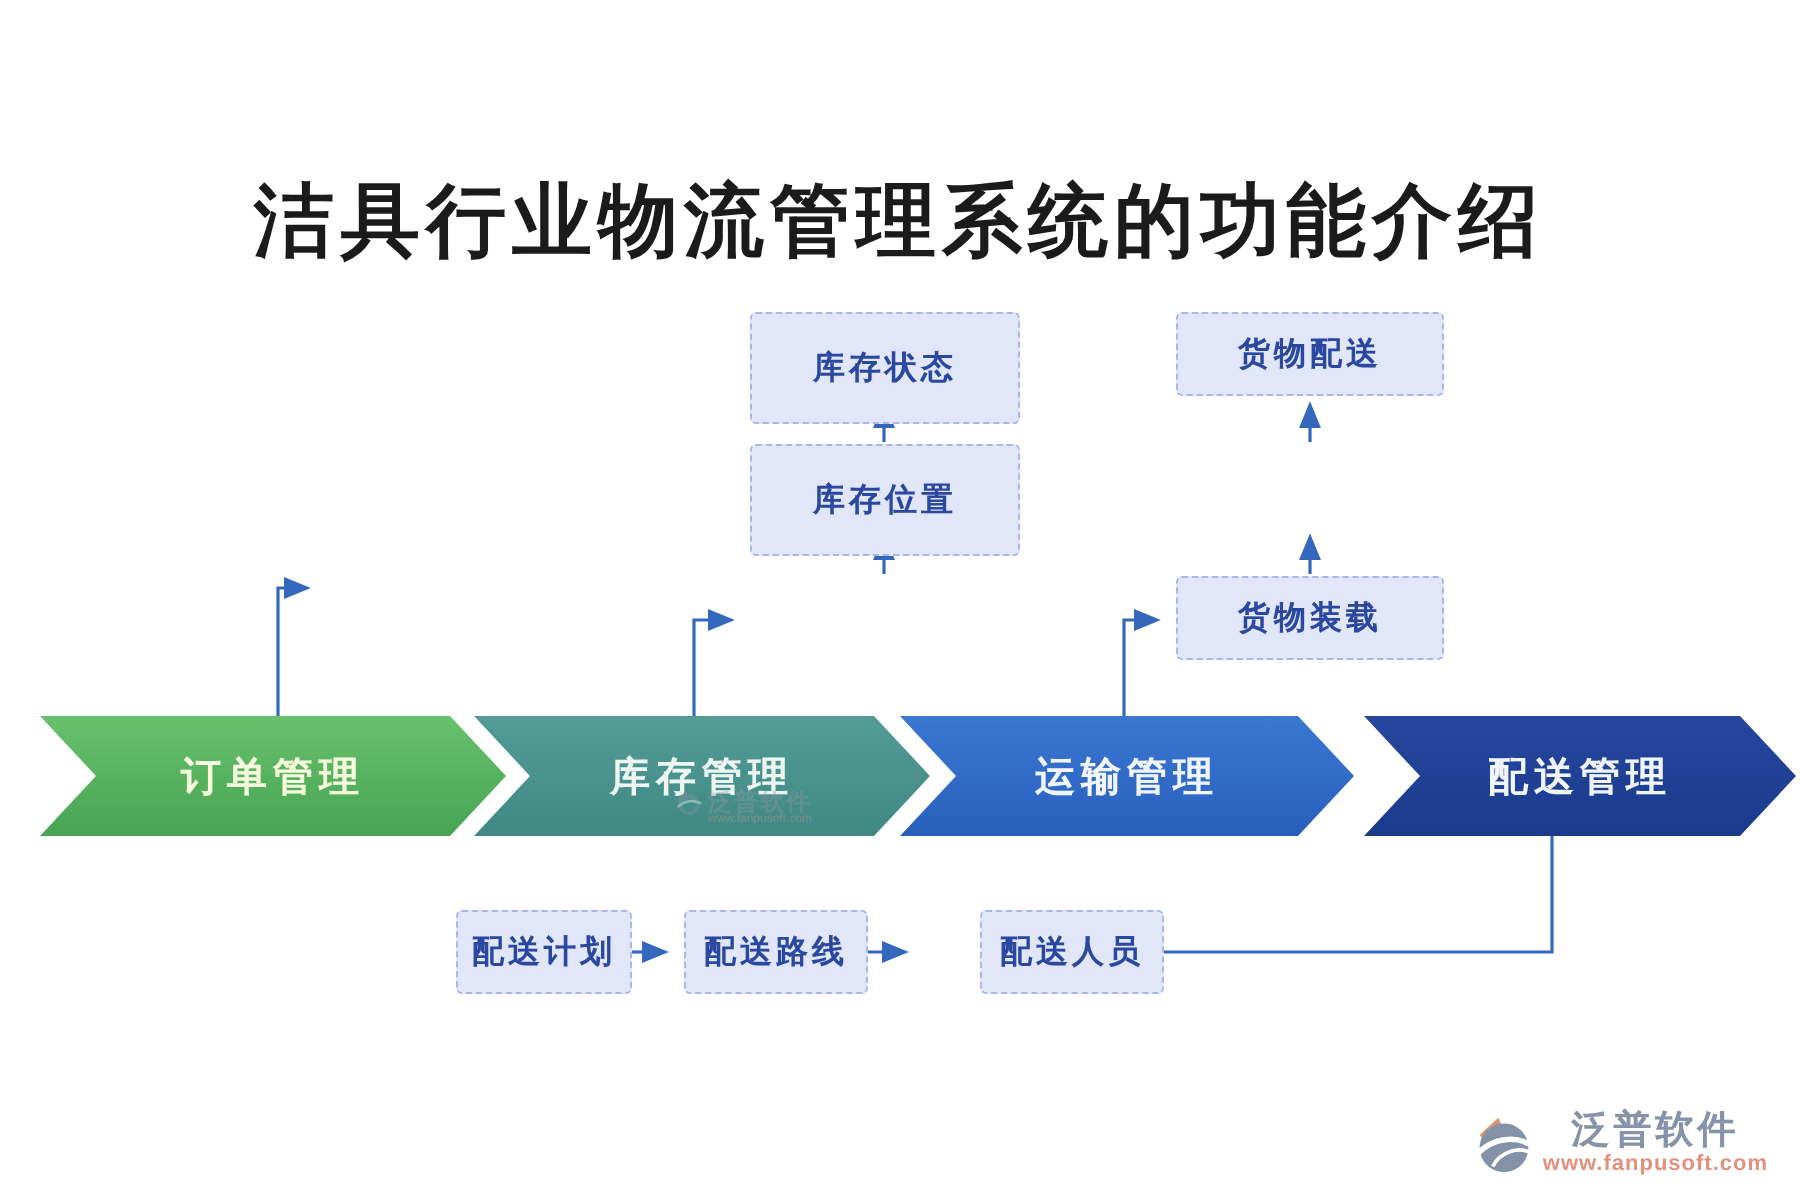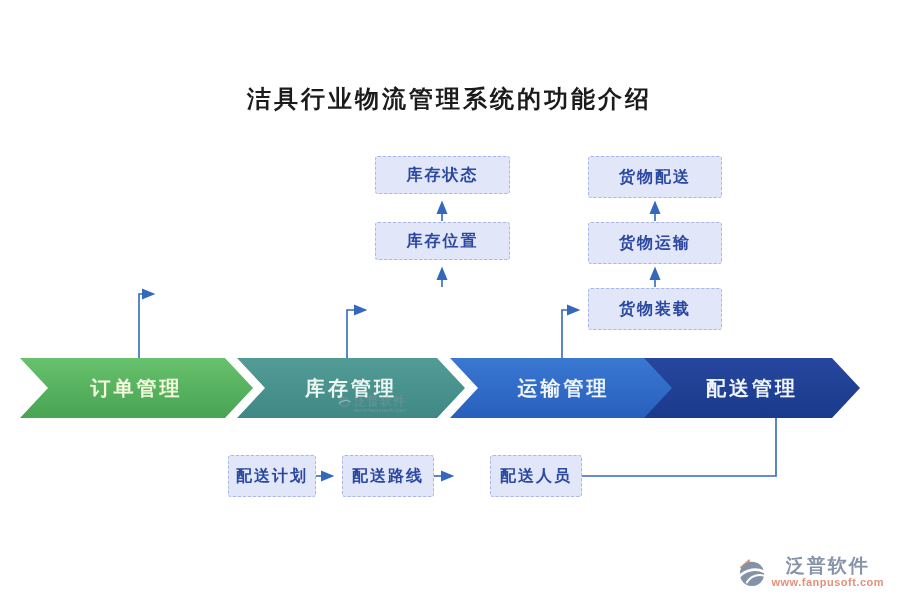--- a/index.html
+++ b/index.html
@@ -9,56 +9,56 @@
     background:#ffffff;
     position:relative;
     overflow:hidden;
   }
   .canvas{position:absolute;inset:0;width:900px;height:600px;}
 
   
   .title{
     position:absolute;top:83px;left:0;width:899px;
     text-align:center;
-    font-size:24px;font-weight:bold;color:#1b1b1b;
+    font-size:40px;font-weight:bold;color:#1b1b1b;
     letter-spacing:3px;
   }
 
   
   .node{
     position:absolute;
     background:#e1e6f8;
     border:1.5px dashed #a9b6ea;
     border-radius:3px;
     color:#2b48a1;
     font-size:16px;font-weight:bold;letter-spacing:2px;
     display:flex;align-items:center;justify-content:center;
     box-sizing:border-box;
   }
   .n-receive{left:163px;top:272px;width:132px;height:44px;}
-  .col-inv{left:375px;width:135px;height:38px;}
+  .col-inv{left:375px;width:135px;height:56px;}
   .col-cargo{left:588px;width:134px;height:42px;}
   .row-1{top:156px;} .row-2{top:222px;} .row-3{top:288px;}
   .n-del{top:455px;height:42px;}
   .n-del-plan{left:228px;width:88px;}
   .n-del-route{left:342px;width:92px;}
   .n-del-staff{left:462px;width:92px;margin-left:28px;}
 
   
   .chevron{
     position:absolute;top:358px;height:60px;
     display:flex;align-items:center;justify-content:center;
     font-size:20px;font-weight:bold;letter-spacing:3px;
     color:#f4f8f0;
     clip-path:polygon(0 0, calc(100% - 28px) 0, 100% 50%, calc(100% - 28px) 100%, 0 100%, 28px 50%);
   }
   .chev-0{left:20px;width:233px;}
   .chev-1{left:237px;width:228px;font-family:Liberation Serif, serif;}
   .chev-2{left:450px;width:227px;}
-  .chev-3{left:644px;width:216px;text-align:right;}
+  .chev-3{left:682px;width:216px;text-align:right;}
 
   
   svg.connectors{position:absolute;left:0;top:0;width:900px;height:600px;pointer-events:none;}
 
   
   .watermark{
     position:absolute;left:338px;top:395px;
     display:flex;align-items:flex-start;gap:3px;
     opacity:0.38;
   }
@@ -116,21 +116,20 @@
   </div>
   <div class="chevron chev-3" style="background: linear-gradient(rgb(39, 71, 159), rgb(26, 58, 140)); color: rgb(240, 245, 252);">
     <span>配送管理</span>
   </div>
 
 
   <div class="node col-inv row-1">库存状态</div>
   <div class="node col-inv row-2">库存位置</div>
 
   <div class="node col-cargo row-1">货物配送</div>
-  <div class="node col-cargo row-2">货物运输</div>
   <div class="node col-cargo row-3">货物装载</div>
 
   <div class="node n-del n-del-plan">配送计划</div>
   <div class="node n-del n-del-route">配送路线</div>
   <div class="node n-del n-del-staff">配送人员</div>
 
   <div class="watermark">
     <svg class="wm-icon" viewBox="0 0 32 32">
       <path d="M3,11 L13,2 L16,9 L7,16 Z" fill="#dd9470"></path>
       <path d="M16,5 a13,13 0 1,0 0.01,0 Z M16,10 a8,8 0 1,1 -0.01,0 Z" fill="#8492a8" fill-rule="evenodd"></path>

